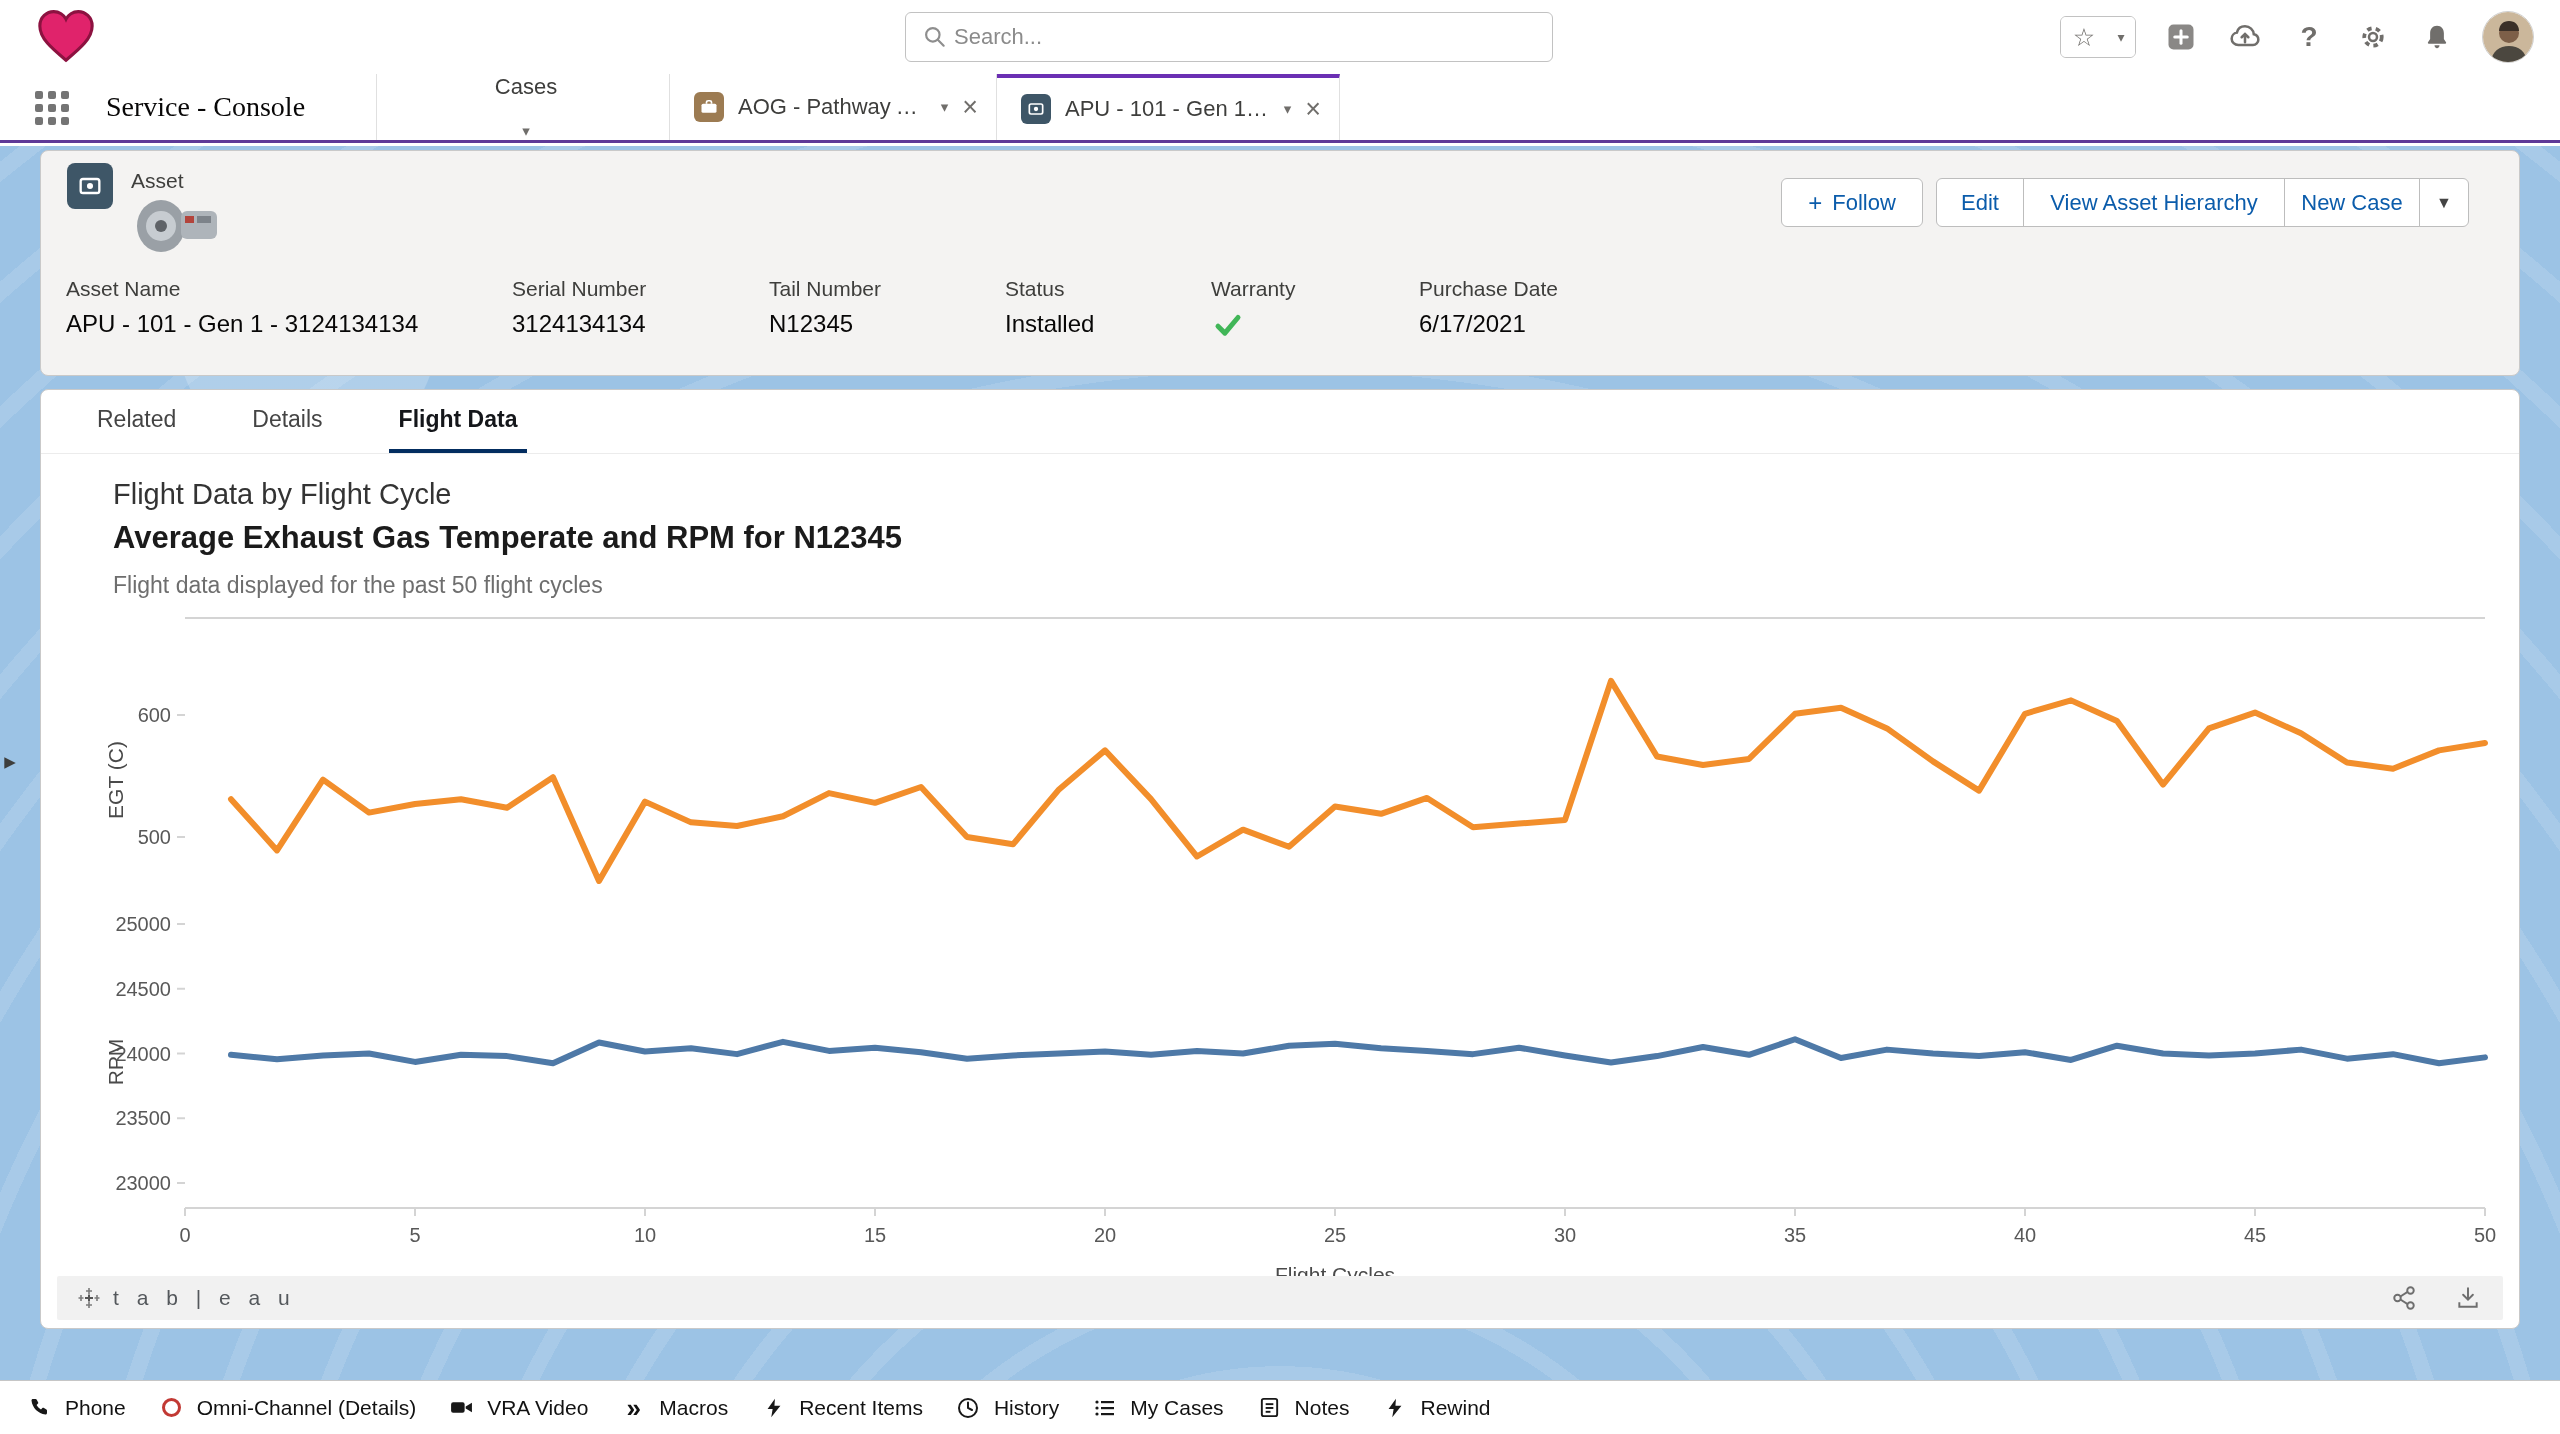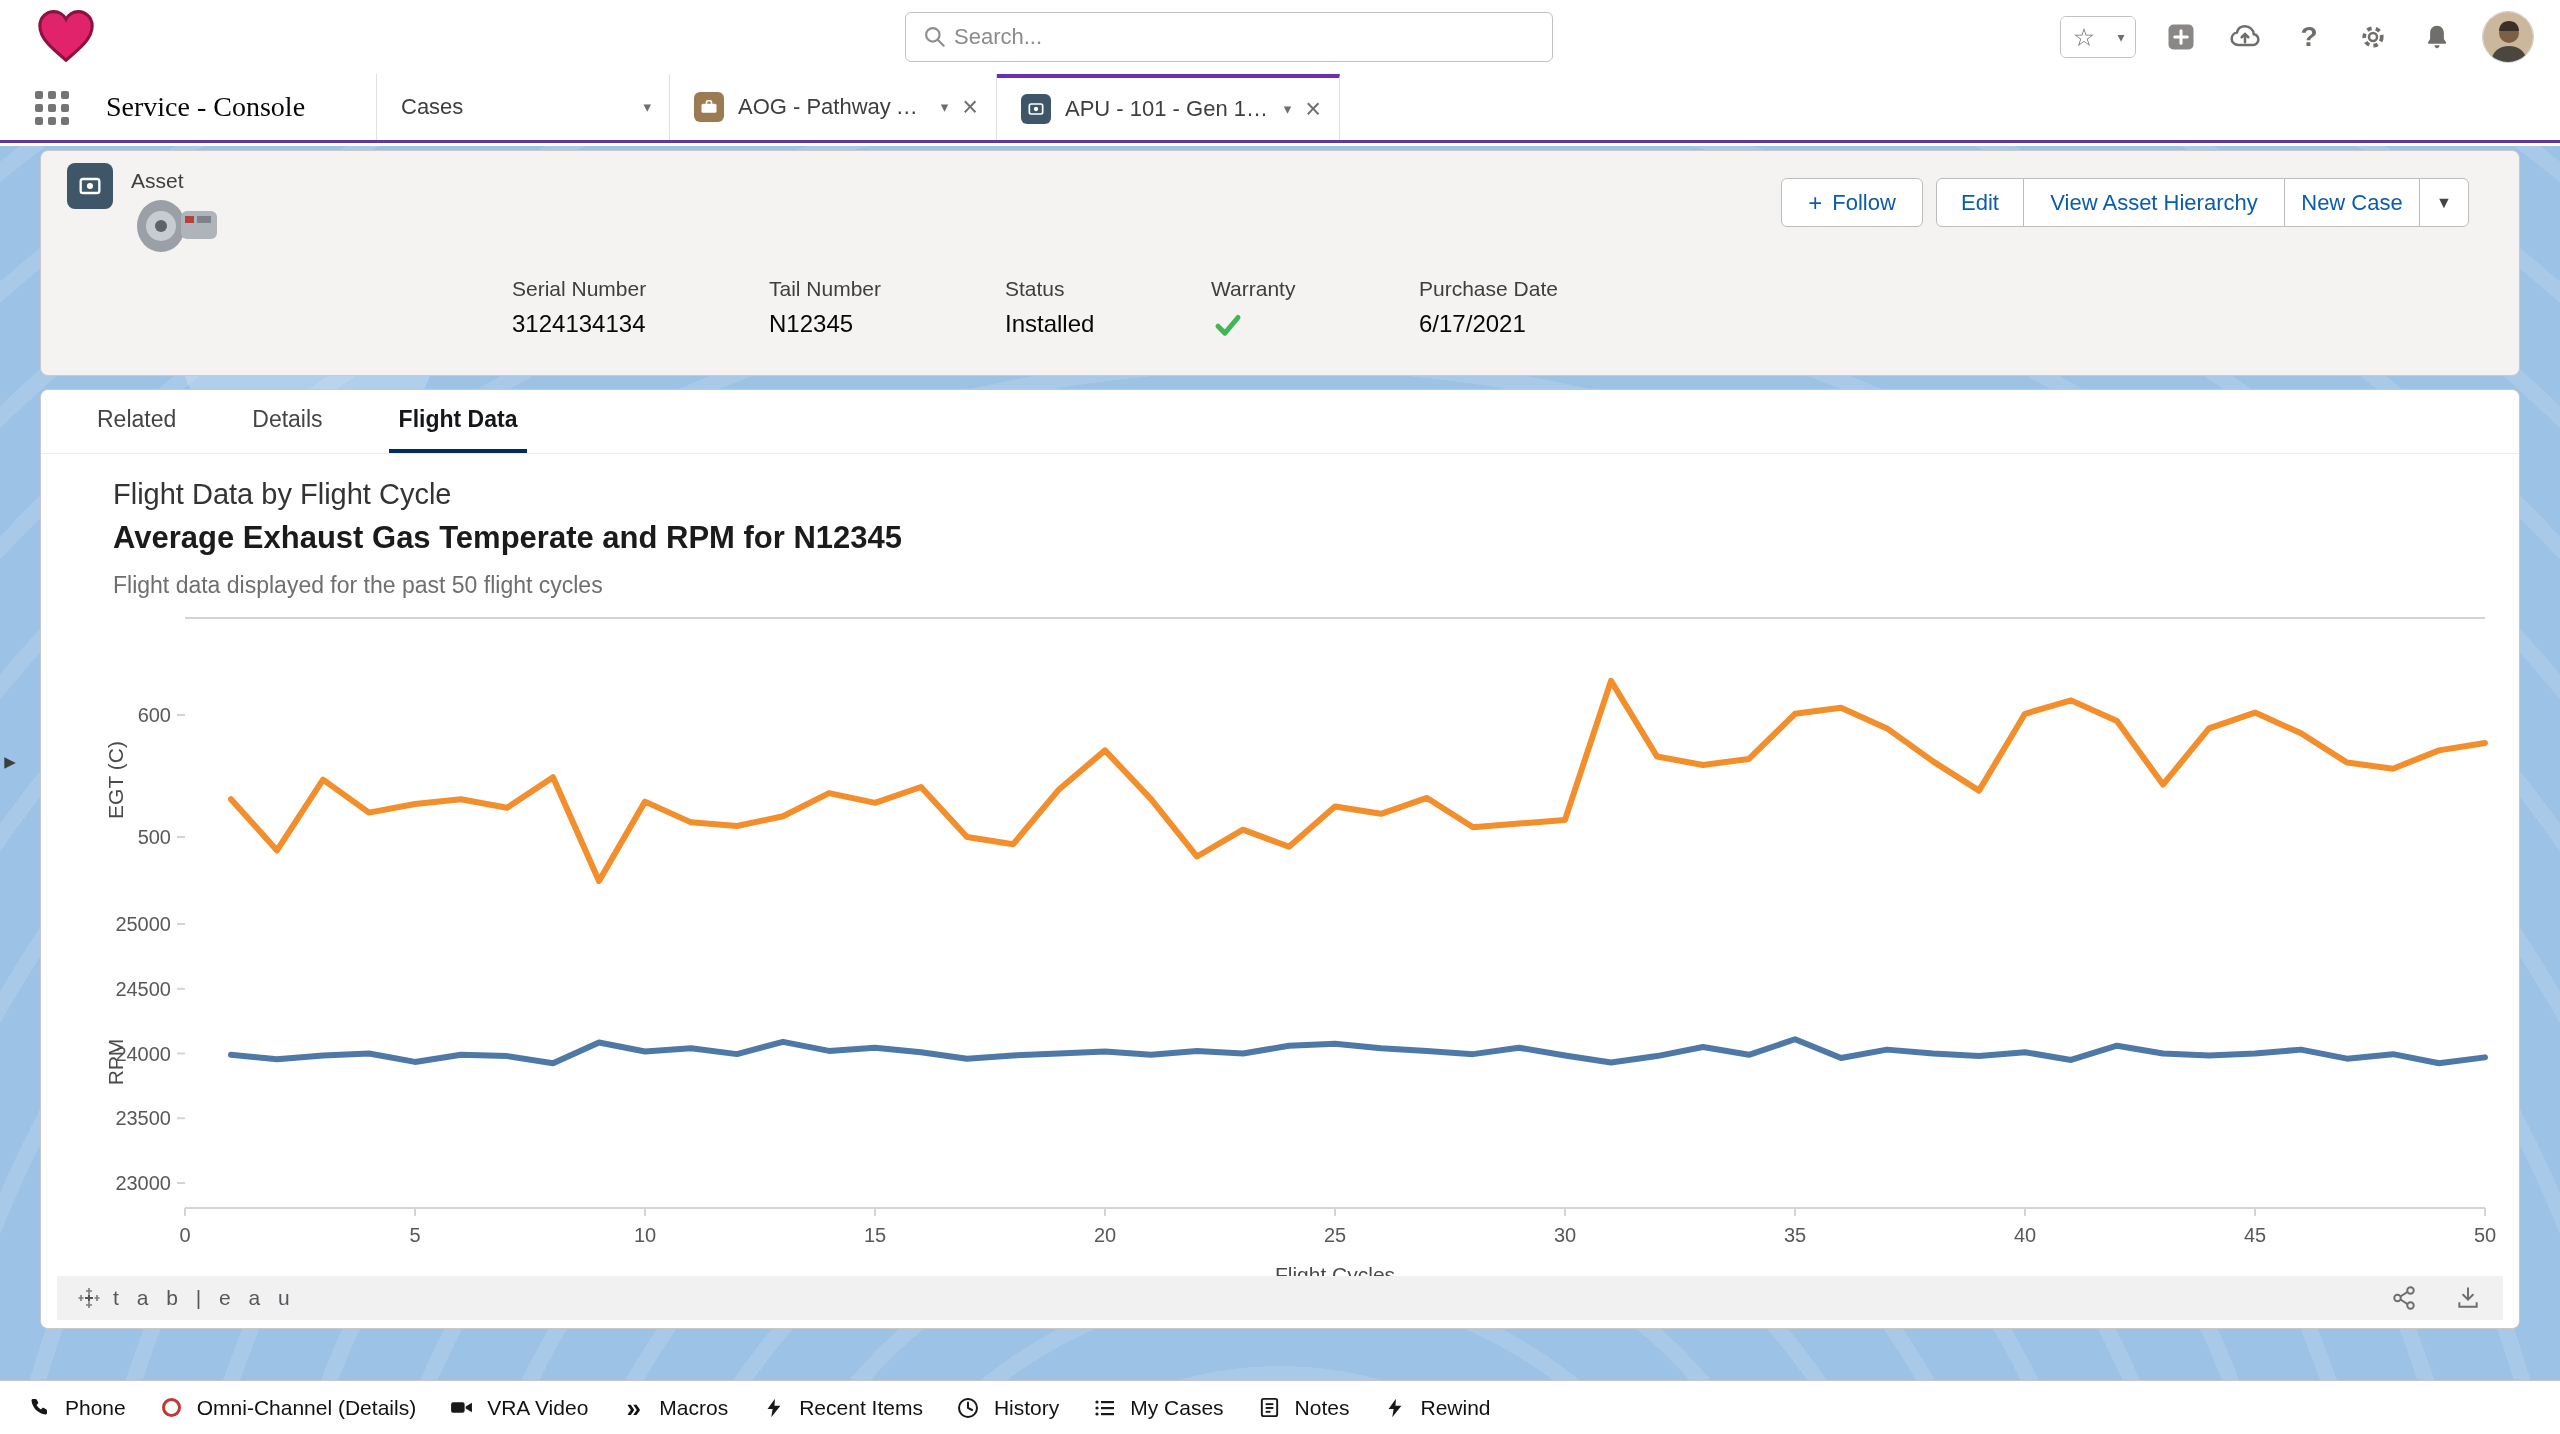--- a/index.html
+++ b/index.html
@@ -27,21 +27,21 @@
   .hicon { width:38px; height:38px; display:flex; align-items:center; justify-content:center; background:none; border:none; color:#706e6b; font-size:29px; cursor:pointer; }
   .avatar { width:52px; height:52px; border-radius:50%; overflow:hidden; border:1px solid #cfcfcf; padding:0; background:none; cursor:pointer; }
 
   
   .nav-bar { position:absolute; top:74px; left:0; right:0; height:69px; background:#fff; border-bottom:3px solid #5f3997; }
   .waffle { position:absolute; left:34px; top:16px; width:36px; height:36px; display:grid; grid-template-columns:repeat(3,8px); grid-template-rows:repeat(3,8px); gap:5px; background:none; border:none; cursor:pointer; align-content:center; justify-content:center; }
   .waffle span { background:#747474; border-radius:2px; }
   .app-name { position:absolute; left:106px; top:17px; font-size:28px; color:#080707;font-family:Liberation Serif, serif; }
   .nav-tabs { position:absolute; left:376px; top:0; height:66px; display:flex; }
   .nav-tab { position:relative; display:flex; align-items:center; gap:14px; padding:0 18px 0 24px; border-right:1px solid #e0e0e0; font-size:22px; color:#3e3e3c; cursor:pointer; background:#fff; }
-  .nav-tab:first-child { border-left:1px solid #e0e0e0; }
+  .nav-tab:first-child { border-left:1px solid #e0e0e0;flex-direction:column; }
   .nav-tab.active { border-top:4px solid #6b2fb3; }
   .nav-tab .tlabel { white-space:nowrap; overflow:hidden; text-overflow:ellipsis; }
   .tab-caret { font-size:15px; color:#706e6b; background:none; border:none; cursor:pointer; }
   .tab-close { font-size:27px; line-height:1; color:#706e6b; background:none; border:none; cursor:pointer; }
   .tab-obj-icon { width:30px; height:30px; border-radius:6px; display:flex; align-items:center; justify-content:center; flex:none; }
   .w-cases { width:294px; justify-content:space-between; }
   .w-aog { width:327px; }
   .w-apu { width:343px; }
 
   
@@ -235,20 +235,24 @@
     </button>
     <div class="btn-group">
       <button class="btn btn-edit">Edit</button>
       <button class="btn btn-hier">View Asset Hierarchy</button>
       <button class="btn btn-newcase">New Case</button>
       <button class="btn btn-more">
         <span>▼</span>
       </button>
     </div>
 
+    <div class="field f0">
+      <div class="lab">Asset Name</div>
+      <div class="val">APU - 101 - Gen 1 - 3124134134</div>
+    </div>
     <div class="field f1">
       <div class="lab">Serial Number</div>
       <div class="val">3124134134</div>
     </div>
     <div class="field f2">
       <div class="lab">Tail Number</div>
       <div class="val">N12345</div>
     </div>
     <div class="field f3">
       <div class="lab">Status</div>

